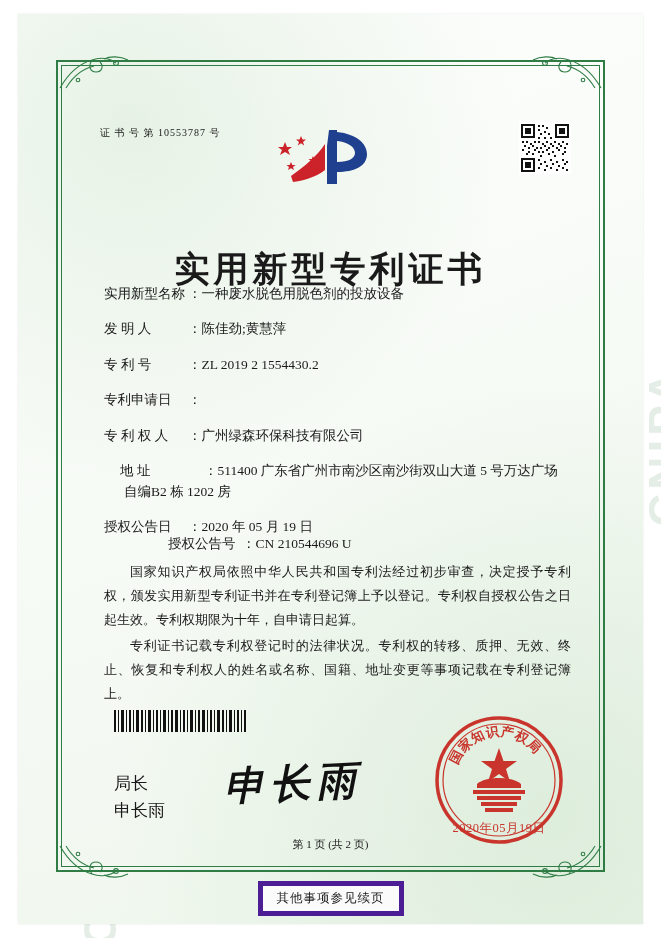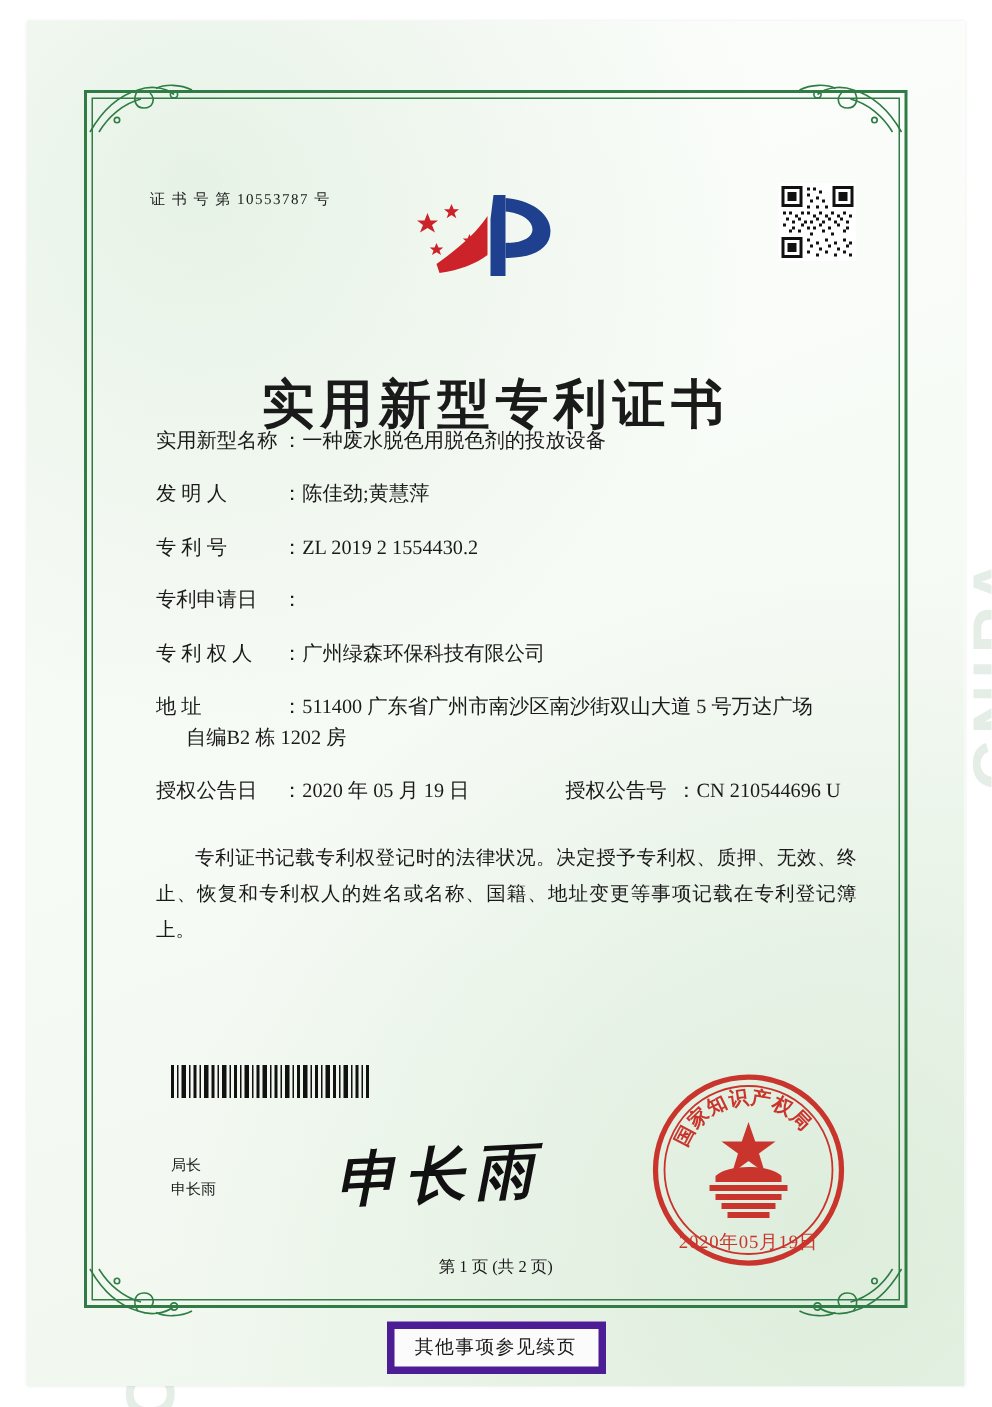--- a/index.html
+++ b/index.html
@@ -156,20 +156,21 @@
   .field-value-2 {
     margin-left: 96px;
     margin-top: -12px;
     margin-bottom: 18px;
     font-size: 13.5px;
   }
   .row-inline {
     display: flex;
     align-items: flex-start;
     margin-bottom: 18.5px;
+    flex-direction: column;
   }
   .inline-second {
     margin-left: 64px;
     display: flex;
   }
   .inline-second .field-label { width: 74px; flex: 0 0 74px; }
 
   
   .paragraphs {
     position: absolute;
@@ -193,21 +194,21 @@
     width: 132px;
     height: 22px;
   }
   .barcode svg { display: block; }
 
   
   .sig-labels {
     position: absolute;
     left: 96px;
     top: 756px;
-    font-size: 10px;
+    font-size: 17px;
     line-height: 1.6;
     font-family: Liberation Serif, serif;
   }
   .sig-script {
     position: absolute;
     left: 206px;
     top: 742px;
     font-size: 40px;
     font-family: "DejaVu Serif", serif;
     font-style: italic;
@@ -447,21 +448,21 @@
       <div class="field-label">专利申请日</div>
       <div class="field-colon">：</div>
     </div>
 
     <div class="field-row">
       <div class="field-label">专 利 权 人</div>
       <div class="field-colon">：</div>
       <div class="field-value">广州绿森环保科技有限公司</div>
     </div>
 
-    <div class="field-row" style="margin-bottom:4px;">
+    <div class="field-row" style="margin-bottom:4px;margin-left:16px;">
       <div class="field-label">地 址</div>
       <div class="field-colon">：</div>
       <div class="field-value">511400 广东省广州市南沙区南沙街双山大道 5 号万达广场</div>
     </div>
     <div class="field-value-2" style="margin-top:0;margin-left:20px;">自编B2 栋 1202 房</div>
 
     <div class="row-inline">
       <div style="display:flex;">
         <div class="field-label">授权公告日</div>
         <div class="field-colon">：</div>
@@ -469,21 +470,22 @@
       </div>
       <div class="inline-second">
         <div class="field-label">授权公告号</div>
         <div class="field-colon">：</div>
         <div class="field-value">CN 210544696 U</div>
       </div>
     </div>
   </div>
 
   <div class="paragraphs">
-    <p>专利证书记载专利权登记时的法律状况。决定授予专利权、质押、无效、终止、恢复和专利权人的姓名或名称、国籍、地址变更等事项记载在专利登记簿上。</p>
+    <p>国家知识产权局依照中华人民共和国专利法经过初步审查，决定授予专利权，颁发实用新型专利证书并在专利登记簿上予以登记。专利权自授权公告之日起生效。专利权期限为十年，自申请日起算。</p>
+    <p>专利证书记载专利权登记时的法律状况。专利权的转移、质押、无效、终止、恢复和专利权人的姓名或名称、国籍、地址变更等事项记载在专利登记簿上。</p>
   </div>
 
   <div class="barcode">
     <svg viewBox="0 0 132 22" width="132" height="22">
       <g fill="#111">
         <rect x="0" y="0" width="2" height="22"></rect>
           <rect x="4" y="0" width="1" height="22"></rect>
         <rect x="7" y="0" width="3" height="22"></rect>
           <rect x="12" y="0" width="1" height="22"></rect>
         <rect x="15" y="0" width="2" height="22"></rect>

